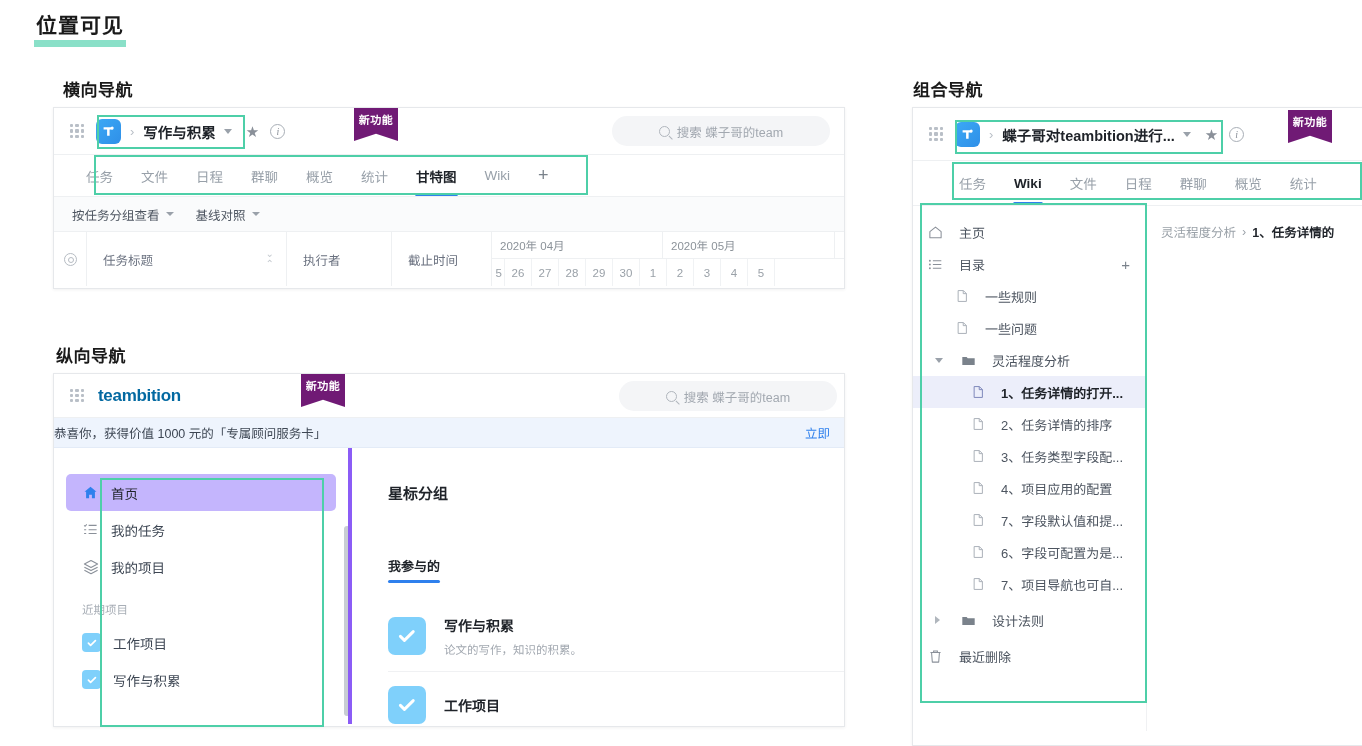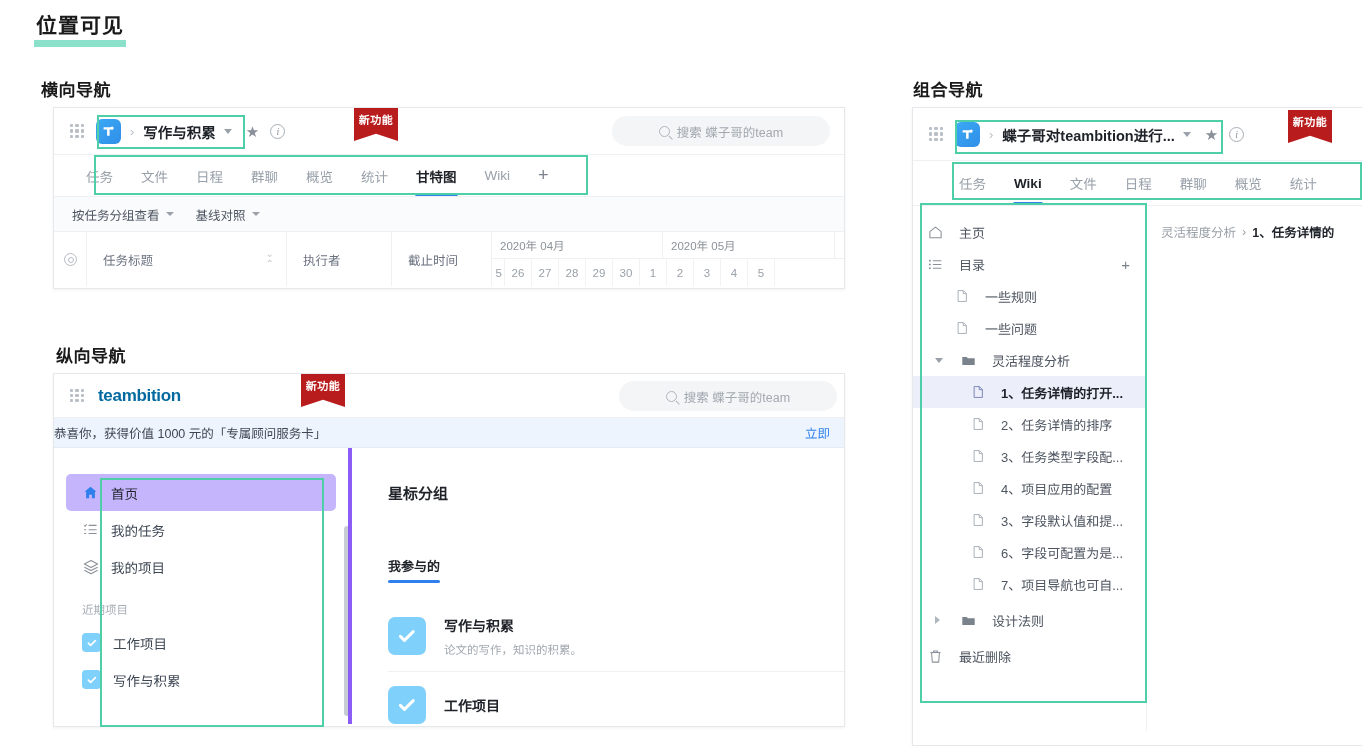--- a/index.html
+++ b/index.html
@@ -20,21 +20,21 @@
     border-bottom: 7px solid #8ae0c8;
     line-height: 1.3;
   }
 
   
   .sec-head {
     position: absolute;
     font-size: 17px; font-weight: 700; color: #1a1a1a;
     letter-spacing: .5px;
   }
-  #sec-horizontal { left: 41px; top: 76px; }
+  #sec-horizontal { left: 63px; top: 76px; }
   #sec-vertical   { left: 56px; top: 342px; }
   #sec-combined   { left: 913px; top: 76px; }
 
   
   .window {
     position: absolute;
     background: #ffffff;
     border: 1px solid #e6e8eb;
     box-shadow: 0 1px 3px rgba(0,0,0,.06);
     overflow: hidden;
@@ -78,21 +78,21 @@
   .star-icon { margin-left: 14px; color: #8a9099; font-size: 15px; line-height: 1; flex: none; }
   .info-icon {
     margin-left: 11px; width: 15px; height: 15px; border-radius: 50%;
     border: 1.3px solid #a8aeb6; color: #8a9099; font-size: 10px;
     display: flex; align-items: center; justify-content: center;
     font-family: "Liberation Serif", serif; font-style: italic; flex: none;
   }
 
   
   .ribbon {
-    position: absolute; width: 44px; height: 33px; background: #b91c1c;
+    position: absolute; width: 44px; height: 33px; background: #701a75;
     color: #fff; font-size: 11px; font-weight: 700;
     display: flex; align-items: flex-start; justify-content: center;
     padding-top: 3px; letter-spacing: .5px;
     clip-path: polygon(0 0, 100% 0, 100% 100%, 50% 78%, 0 100%);
     z-index: 20;
   }
 
   
   .searchbox {
     height: 30px; border-radius: 15px; background: #f4f5f7;
@@ -581,21 +581,21 @@
           <span class="truncate">4、项目应用的配置</span>
         </div>
 
         <div class="wk-item l3">
           <span class="ico">
             <svg width="14" height="14" viewBox="0 0 16 16">
                 <path d="M3.6 1.8h6L13 5.2v9h-9.4z" fill="none" stroke="#a8aeb6" stroke-width="1.1" stroke-linejoin="round"></path>
                 <path d="M9.4 1.9v3.4H13" fill="none" stroke="#a8aeb6" stroke-width="1.1"></path>
               </svg>
           </span>
-          <span class="truncate">3、字段默认值和提...</span>
+          <span class="truncate">7、字段默认值和提...</span>
         </div>
 
         <div class="wk-item l3">
           <span class="ico">
             <svg width="14" height="14" viewBox="0 0 16 16">
                 <path d="M3.6 1.8h6L13 5.2v9h-9.4z" fill="none" stroke="#a8aeb6" stroke-width="1.1" stroke-linejoin="round"></path>
                 <path d="M9.4 1.9v3.4H13" fill="none" stroke="#a8aeb6" stroke-width="1.1"></path>
               </svg>
           </span>
           <span class="truncate">6、字段可配置为是...</span>

